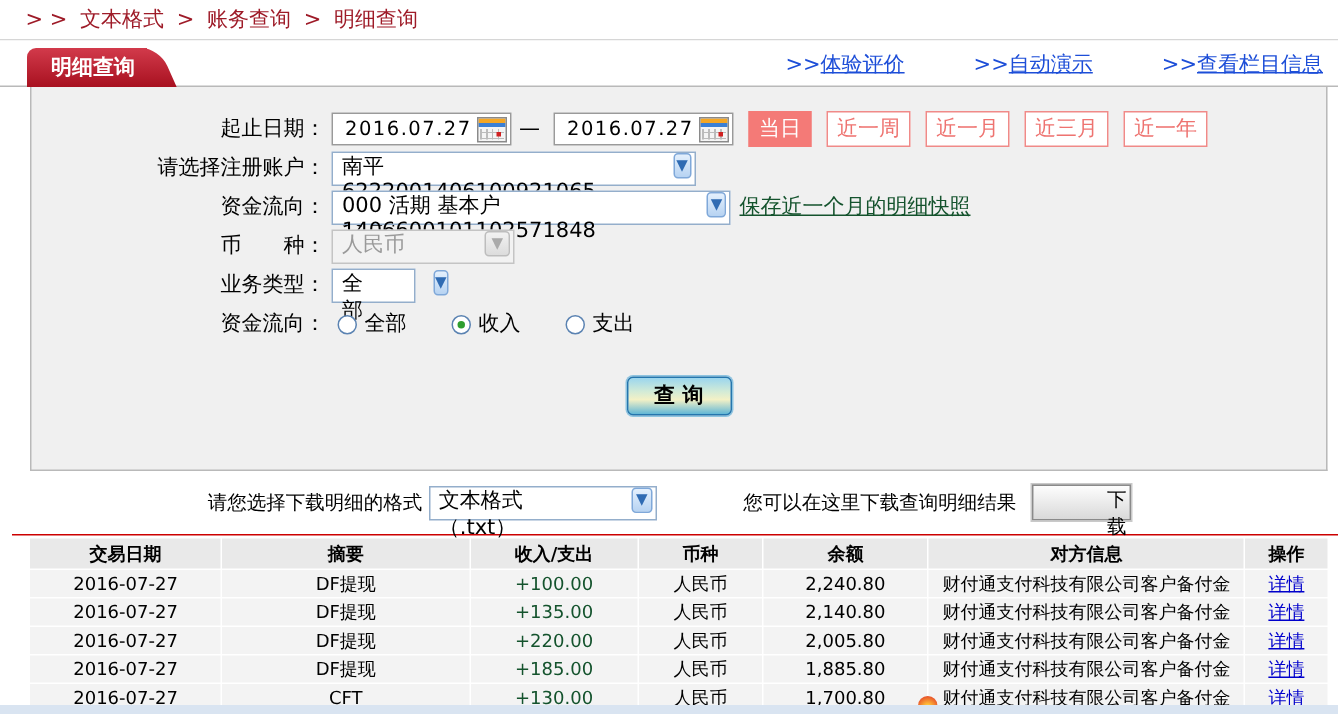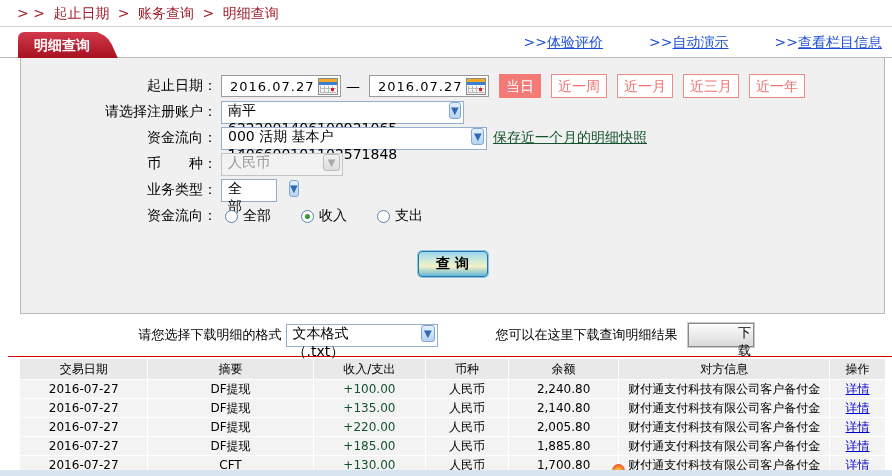--- a/index.html
+++ b/index.html
@@ -116,41 +116,41 @@
   .dl-btn {
     width: 66px; height: 24px; margin-left: 10px; font-size: 13px; color: #000; cursor: pointer;
     border: 1px solid #8a8a8a; background: linear-gradient(180deg, #fdfdfd 0%, #d9d9d9 100%);
     box-shadow: 0 0 0 1px #c9c9c9; font-family: inherit; padding-left: 48px;
   }
 
   
   .red-line { border-top: 1px solid #cc0000; margin-left: 8px; }
   table.result { border-collapse: separate; border-spacing: 1px; margin: 1px 0 0 19px; width: 867px; font-size: 12px; }
   table.result th {
-    background: #e9e9e9; font-weight: normal; height: 20px; text-align: center; padding: 0 2px;
+    background: #e9e9e9; font-weight: bold; height: 20px; text-align: center; padding: 0 2px;
   }
   table.result td { background: #f3f3f3; height: 18px; text-align: center; padding: 0 2px; }
   td.amount { color: #14532d; }
   .detail-link { color: #0000cc; text-decoration: underline; cursor: pointer; margin-top: 20px; }
 
   .bottom-bar { position: absolute; left: 0; right: 0; bottom: 0; height: 6px; background: #d9e4f1; }
   .bottom-artifact {
     position: absolute; left: 612px; bottom: 5px; width: 13px; height: 7px;
     background: radial-gradient(circle at 50% 110%, #ffc13a 20%, #e8532a 75%);
     border-radius: 7px 7px 0 0;
   }
 </style>
 </head>
 <body>
 
 <div class="screen">
 
   <div class="breadcrumb-bar">
     <span>&gt; &gt;</span>
-    <span class="crumb">起止日期</span>
+    <span class="crumb">文本格式</span>
     <span>&gt;</span>
     <span class="crumb">账务查询</span>
     <span>&gt;</span>
     <span class="crumb">明细查询</span>
   </div>
 
   <div class="tab-row">
     <div class="tab">明细查询</div>
     <div class="header-links">
       <span class="hlink"><span>&gt;&gt;</span><span class="lbl">体验评价</span></span>

